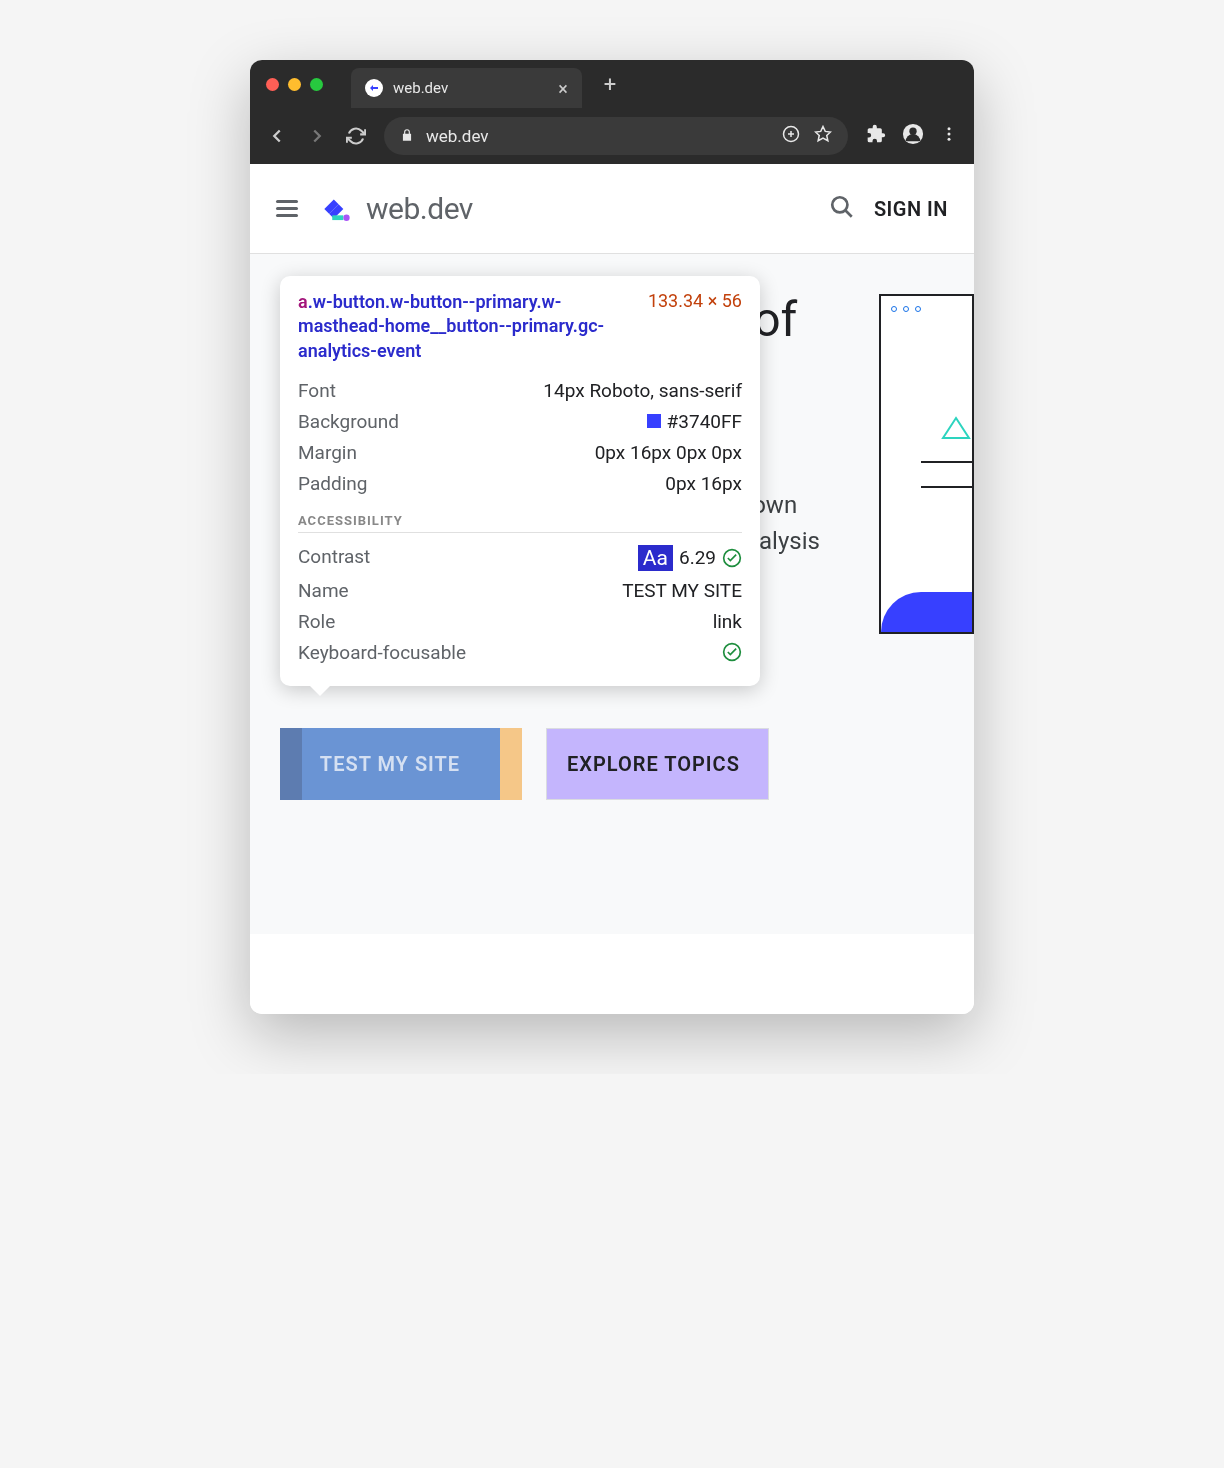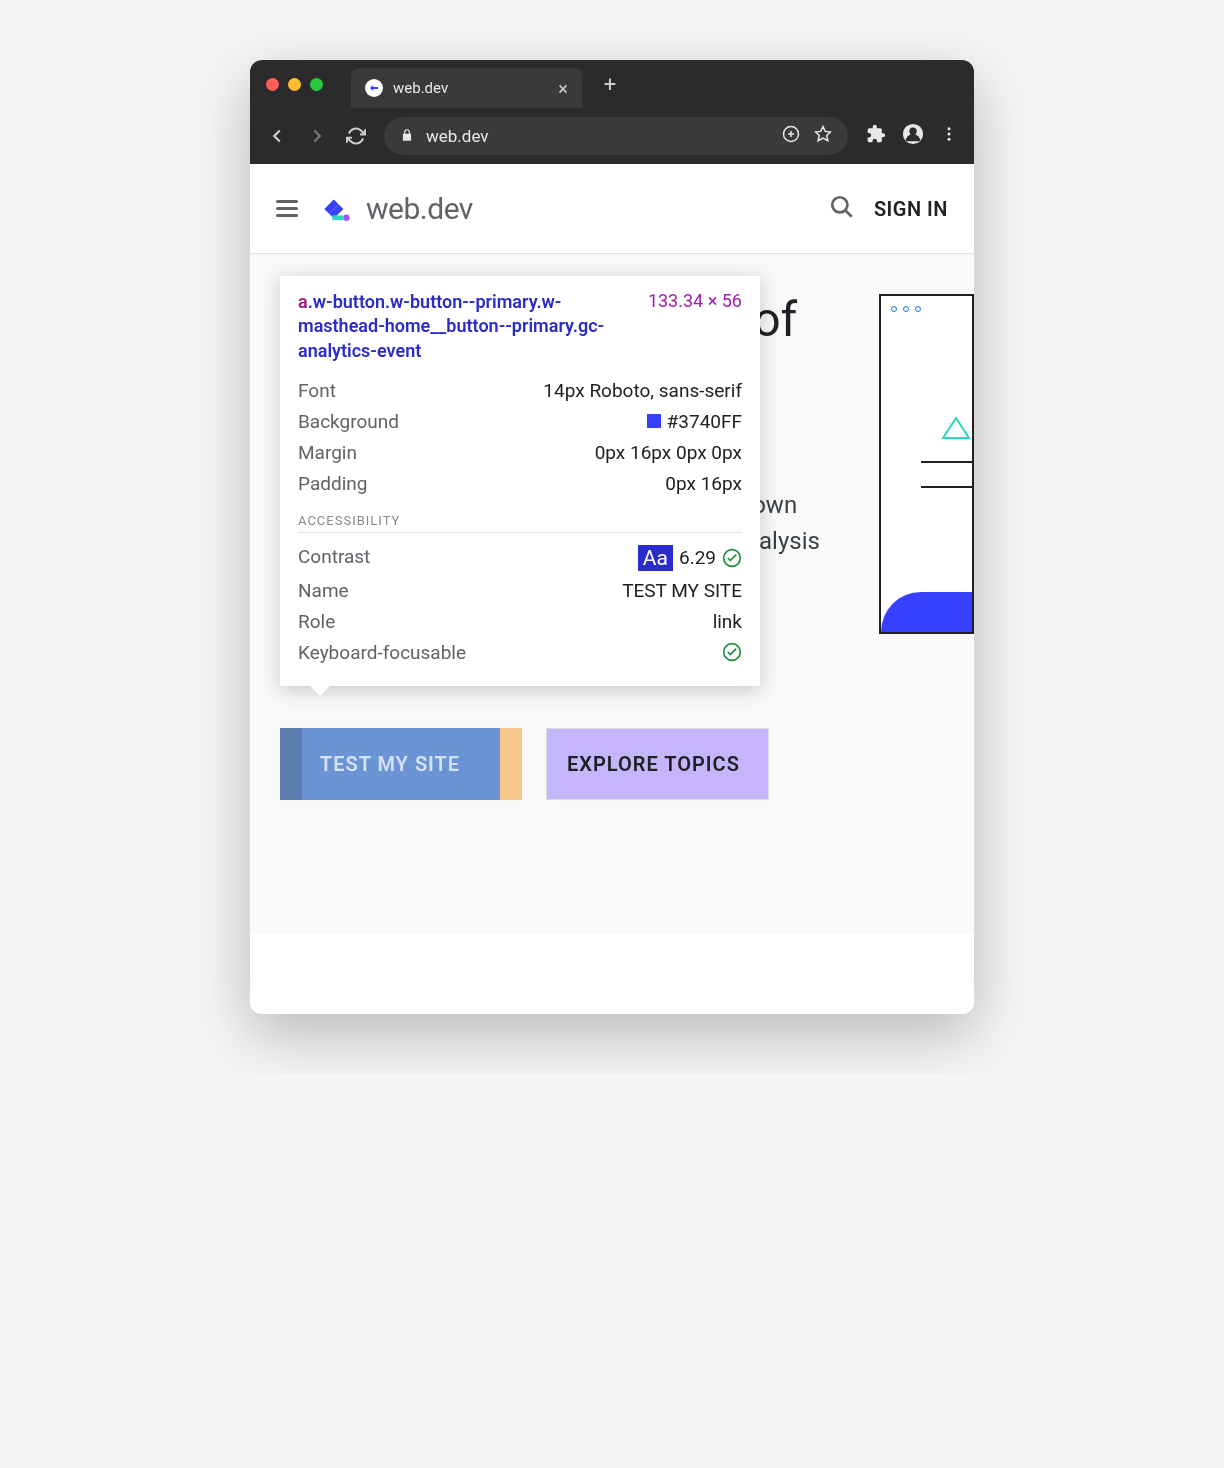--- a/index.html
+++ b/index.html
@@ -150,41 +150,41 @@
   color:#202124;
   margin-left: 30px;
   padding-left: 20px;
 }
 .tooltip {
   position:absolute;
   top: 22px;
   left: 30px;
   width: 480px;
   background:#fff;
-  border-radius:0;
+  border-radius:10px;
   box-shadow: 0 4px 20px rgba(0,0,0,0.2);
   padding: 14px 18px 18px 18px;
   font-size: 18px;
 }
 .tooltip::after {
   content:'';
   position:absolute;
   bottom:-10px;
   left:30px;
   border:10px solid transparent;
   border-top-color:#fff;
   border-bottom:none;
 }
 .tt-header { display:flex; gap:16px; margin-bottom:12px; }
 .tt-selector { color:#2b2bcc; font-weight:600; line-height:1.35; flex:1; }
 .tt-selector .tag { color:#a3157b; }
-.tt-dims { color:#a21caf; white-space:nowrap; }
+.tt-dims { color:#c2410c; white-space:nowrap; }
 .tt-row { display:flex; justify-content:space-between; padding:4px 0; color:#5f6368; font-size:19px; }
 .tt-row .val { color:#202124; display:flex; align-items:center; gap:6px; }
-.tt-section-label { font-size:13px; letter-spacing:1px; color:#888; font-weight:400; margin:14px 0 8px 0; border-bottom:1px solid #e0e0e0; padding-bottom:4px; }
+.tt-section-label { font-size:13px; letter-spacing:1px; color:#888; font-weight:700; margin:14px 0 8px 0; border-bottom:1px solid #e0e0e0; padding-bottom:4px; }
 .swatch { width:14px; height:14px; border:1px solid #ccc; display:inline-block; }
 .swatch.blue { background:#3740ff; border-color:#3740ff; }
 .aa-badge { background:#2b2bcc; color:#fff; padding:1px 5px; font-size:21px; }
 .check-icon { width:20px; height:20px; }
 .footer-white { height: 80px; background:#fff; }
 </style>
 </head>
 <body>
 
 <div class="window">

